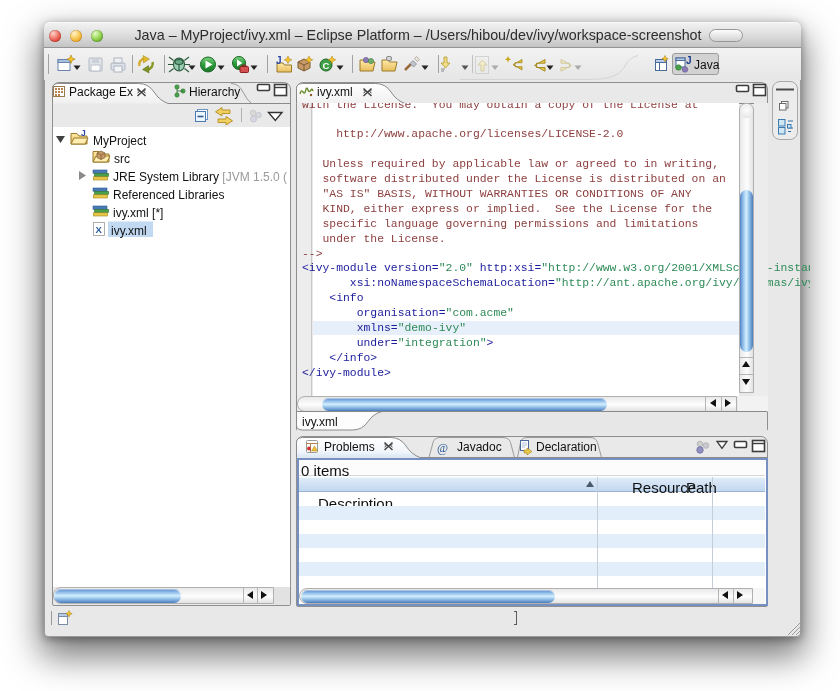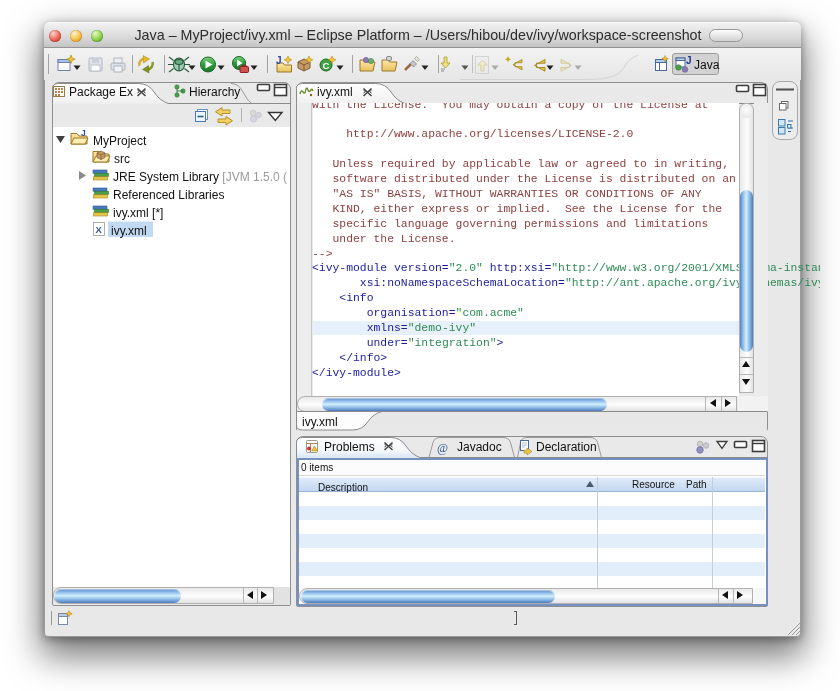--- a/index.html
+++ b/index.html
@@ -13,21 +13,21 @@
 .light{width:12px;height:12px;border-radius:50%;top:30px}
 .title{left:134px;top:27px;width:568px;height:17px;font-size:14.3px;color:#2d2d2d;text-align:center;white-space:nowrap}
 .pill{left:709px;top:29px;width:34px;height:13px;border-radius:7px;background:linear-gradient(#fdfdfd,#d2d2d2);border:1px solid #979797}
 .toolbar{left:44px;top:48px;width:757px;height:32px;background:linear-gradient(#f2f2f2,#e6e6e6)}
 
 .folder{background:#e9e9e9;border:1px solid #8f8f8f;border-radius:7px 7px 2px 2px}
 
 pre{font-family:"Liberation Mono",monospace;font-size:11.4px;line-height:14.9px}
 .cmt{color:#8e4040}.tag{color:#1c1c9c}.val{color:#2e8b57}
 
-.hdrtext{font-size:10px;color:#111}
+.hdrtext{font-size:15px;color:#111}
 
 .trackh{background:linear-gradient(180deg,#e9e9e9,#fdfdfd 55%,#e2e2e2);border:1px solid #b0b0b0}
 .trackv{background:linear-gradient(90deg,#e9e9e9,#fdfdfd 55%,#e2e2e2);border:1px solid #b0b0b0}
 .thumbh{border-radius:7px;background:linear-gradient(180deg,#5282c2 0%,#8cbbe9 22%,#d4eefd 48%,#aad4f3 62%,#4a7cbd 100%);box-shadow:inset 0 1px 1px rgba(255,255,255,.5)}
 .thumbv{border-radius:7px;background:linear-gradient(90deg,#5282c2 0%,#8cbbe9 22%,#d4eefd 48%,#aad4f3 62%,#4a7cbd 100%)}
 .asep{background:#b6b6b6;width:1px}
 .tl{width:0;height:0;border-top:4.5px solid transparent;border-bottom:4.5px solid transparent;border-right:6px solid #111}
 .tr{width:0;height:0;border-top:4.5px solid transparent;border-bottom:4.5px solid transparent;border-left:6px solid #111}
 .tu{width:0;height:0;border-left:4.5px solid transparent;border-right:4.5px solid transparent;border-bottom:6px solid #111}
 .td{width:0;height:0;border-left:4.5px solid transparent;border-right:4.5px solid transparent;border-top:6px solid #111}
@@ -306,21 +306,21 @@
 <g fill="#fff" stroke="#3c3c3c" stroke-width="1.6">
       <rect x="736.5" y="85.5" width="12" height="6" rx="1"></rect>
       <rect x="753.5" y="84.5" width="12" height="11"></rect>
       <path d="M753.5,87.5h12" stroke-width="1.4"></path>
     </g>
 </svg>
 
 <div class="abs" style="left:297px;top:103px;width:15px;height:293px;background:#ededed;border-right:1px solid #c8c8c8"></div>
 <div class="abs" style="left:313px;top:103px;width:426px;height:293px;background:#fff"></div>
 <div class="abs" style="left:313px;top:321px;width:426px;height:13.5px;background:#e7f0fa"></div>
-<div class="abs" style="left:306px;top:103px;width:514px;height:293px;overflow:hidden">
+<div class="abs" style="left:296px;top:103px;width:514px;height:293px;overflow:hidden">
 <pre style="position:absolute;left:6px;top:-5.5px"><span class="cmt">with the License.  You may obtain a copy of the License at
 
      http://www.apache.org/licenses/LICENSE-2.0
 
    Unless required by applicable law or agreed to in writing,
    software distributed under the License is distributed on an
    "AS IS" BASIS, WITHOUT WARRANTIES OR CONDITIONS OF ANY
    KIND, either express or implied.  See the License for the
    specific language governing permissions and limitations
    under the License.
@@ -407,21 +407,21 @@
       <rect x="734.5" y="441.5" width="12" height="6" rx="1"></rect>
       <rect x="752.5" y="440.5" width="12" height="11"></rect>
       <path d="M752.5,443.5h12" stroke-width="1.4"></path>
     </g>
 </svg>
 
 <div class="abs" style="left:296.5px;top:458px;width:471px;height:148px;background:#fff;border:2px solid #7590c1"></div>
 <div class="abs" style="left:299px;top:460px;width:466px;height:16px;background:#fcfcfc;border-bottom:1px solid #d8d8d8"></div>
 <div class="abs hdrtext" style="left:301px;top:462px">0 items</div>
 <div class="abs" style="left:299px;top:477px;width:466px;height:14.5px;background:linear-gradient(180deg,#e2edf9,#c2d8f0);border-bottom:1px solid #9ab4d6;box-shadow:inset 0 1px 0 #f4f9fe"></div>
-<div class="abs hdrtext" style="left:318px;top:482px">Description</div>
+<div class="abs hdrtext" style="left:318px;top:495px">Description</div>
 <div class="abs hdrtext" style="left:632px;top:479px">Resource</div>
 <div class="abs hdrtext" style="left:686px;top:479px">Path</div>
 <div class="abs" style="left:586px;top:481px;width:0;height:0;border-left:4.5px solid transparent;border-right:4.5px solid transparent;border-bottom:6.5px solid #4a5a6a"></div>
 
 <div class="abs" style="left:299px;top:506px;width:466px;height:14px;background:#e2eefa"></div>
 <div class="abs" style="left:299px;top:534px;width:466px;height:14px;background:#e2eefa"></div>
 <div class="abs" style="left:299px;top:562px;width:466px;height:14px;background:#e2eefa"></div>
 <div class="abs" style="left:299px;top:583px;width:466px;height:5px;background:#fff"></div>
 
 <div class="abs" style="left:597px;top:477px;width:1px;height:111px;background:#c4cdd8"></div>

